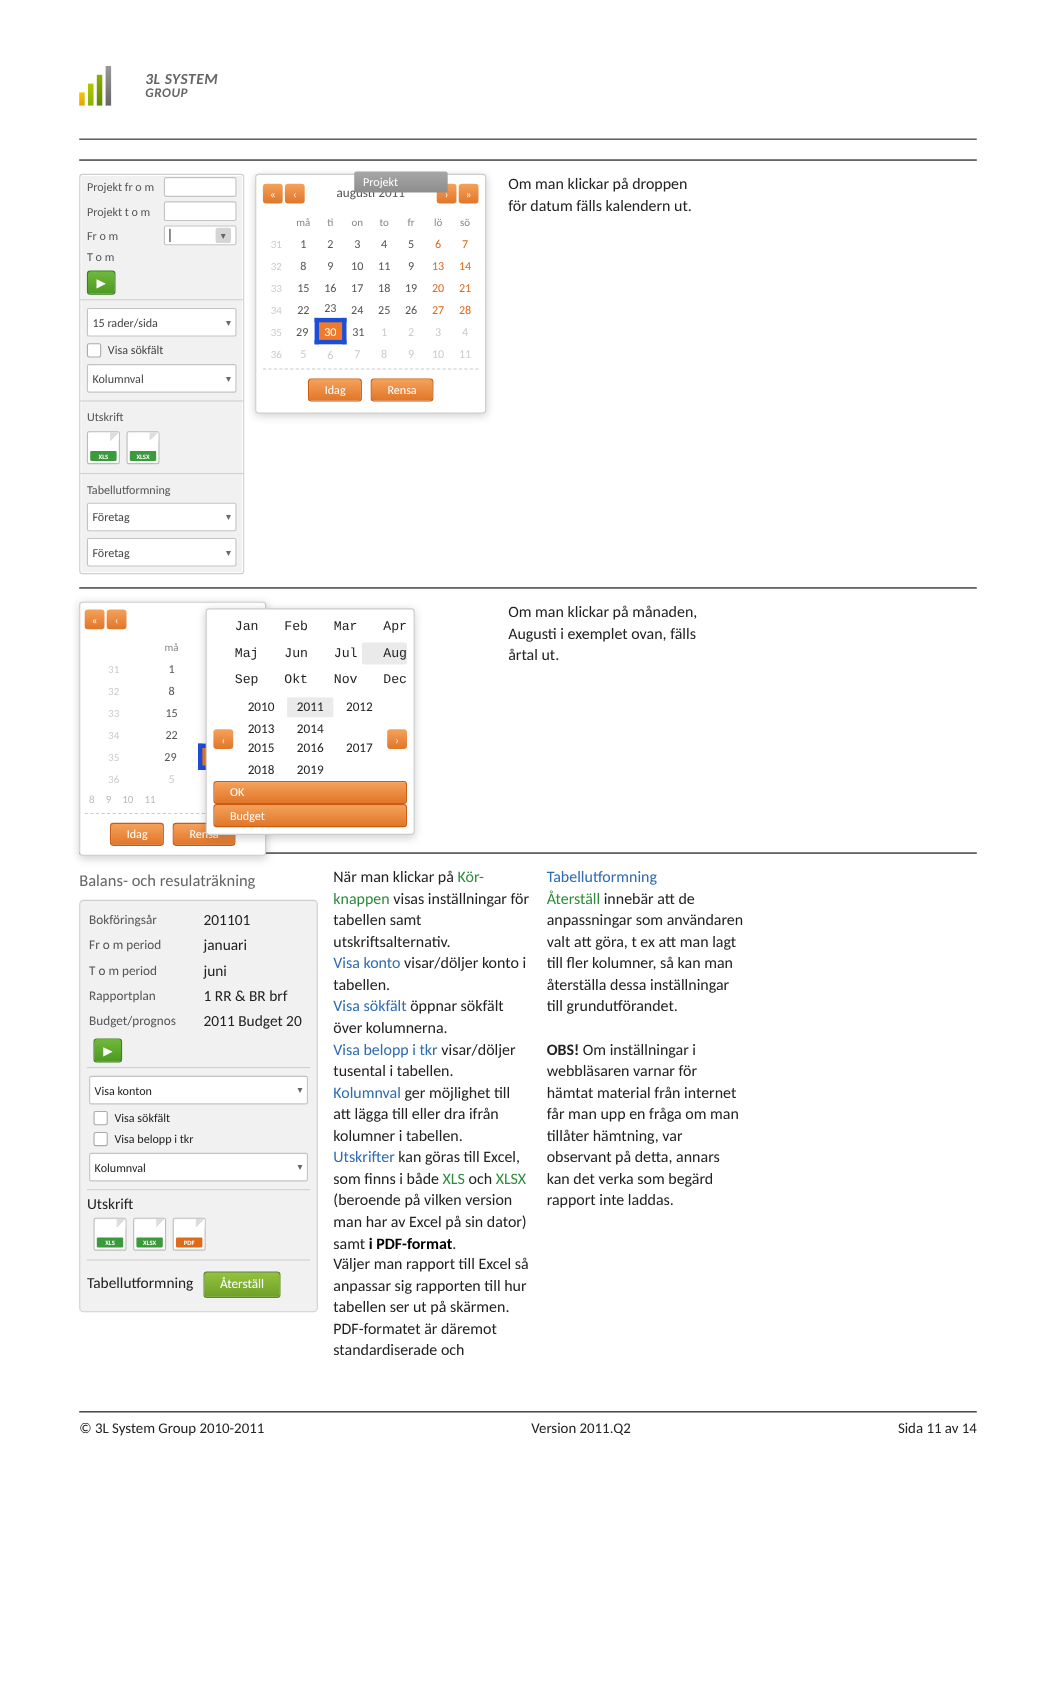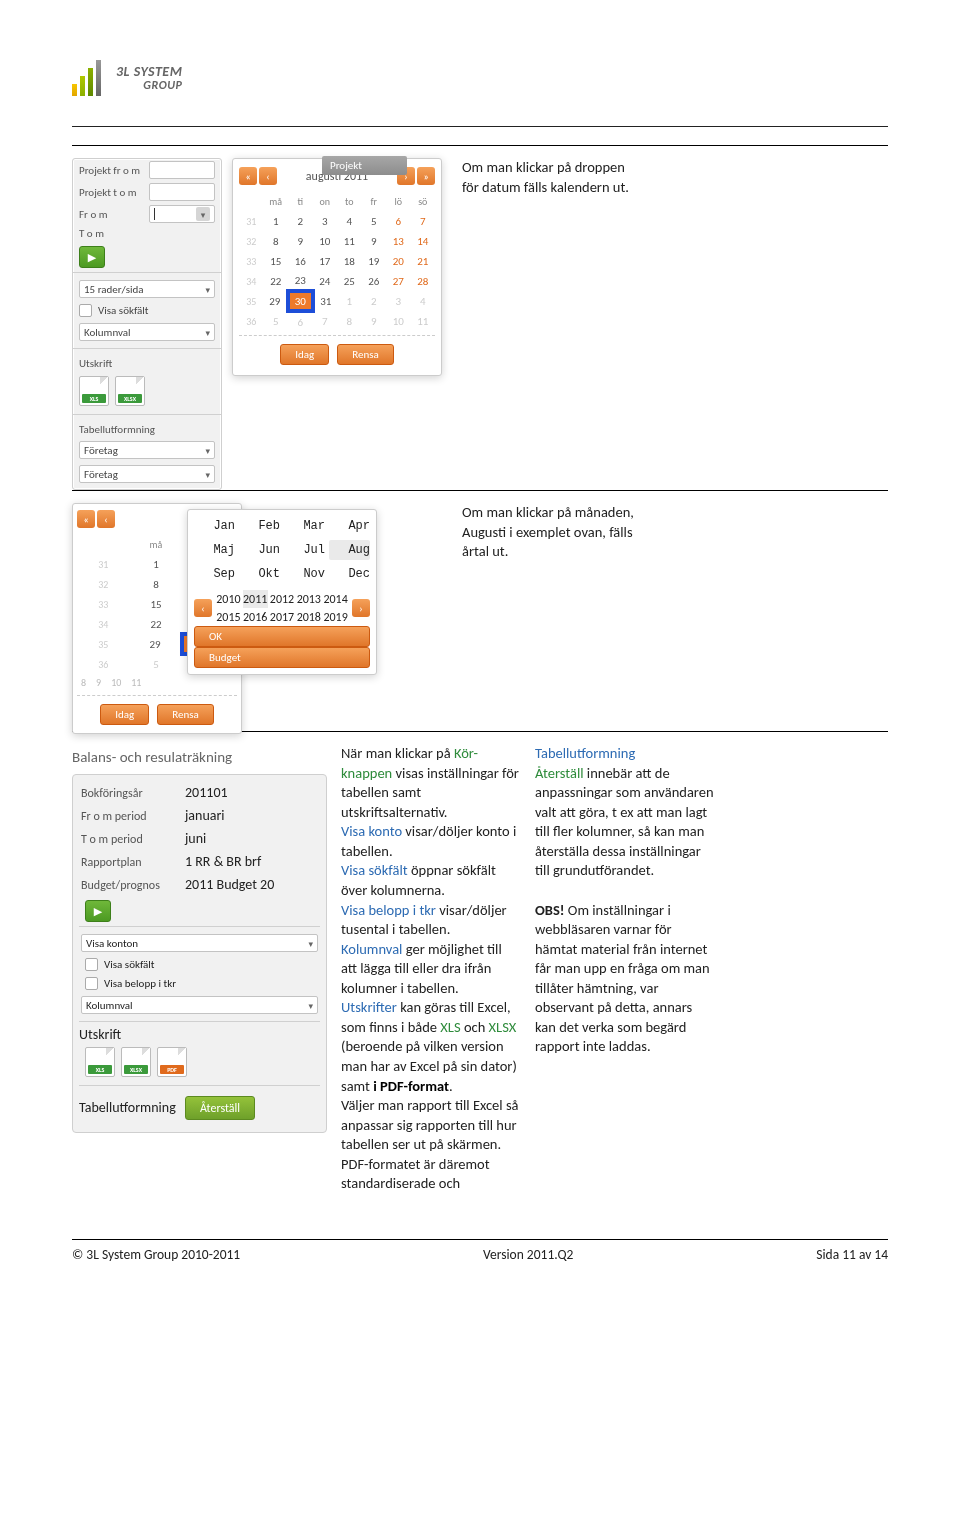--- a/index.html
+++ b/index.html
@@ -7,52 +7,52 @@
     margin: 0;
     font-family: Calibri, Arial, sans-serif;
     font-size: 14px;
     background: #fff;
     width: 960px;
     color: #222;
   }
   .page { padding: 60px 72px 40px 72px; }
 
   
-  .logo { display:flex; align-items:center; gap:8px; margin-bottom:30px;text-align:right;}
+  .logo { display:flex; align-items:center; gap:24px; margin-bottom:30px;}
   .logo-mark { width:36px; height:36px; position:relative; }
   .logo-mark .bar { position:absolute; width:5px; background:linear-gradient(#b0c800,#7aa400); }
   .logo-mark .b1 { left:0; bottom:0; height:12px; background:linear-gradient(#f7c600,#e2a600);}
   .logo-mark .b2 { left:8px; bottom:0; height:20px; background:linear-gradient(#b0c800,#8cb000);}
   .logo-mark .b3 { left:16px; bottom:0; height:28px; background:linear-gradient(#8cb000,#5e8800);}
   .logo-mark .b4 { left:24px; bottom:0; height:36px; background:linear-gradient(#999,#666);}
   .logo-text { font-size:12px; line-height:1; font-style:italic; color:#666; font-weight:700; letter-spacing:.5px;}
   .logo-text .l1{font-size:14px;}
   .hr { border:0; border-top:1px solid #222; margin:6px 0 18px; }
 
-  .row { display:flex; gap:20px; align-items:flex-start; border-top:1px solid #000; padding-top:12px; margin-top:0;}
+  .row { display:flex; gap:20px; align-items:flex-start; border-top:1px solid #000; padding-top:12px; margin-top:12px;}
   .row:first-of-type{border-top:none;padding-top:0;margin-top:0;}
   .shot { display:flex; gap:10px; align-items:flex-start; }
   .desc { font-size:14.5px; line-height:1.35; color:#222; max-width:180px; }
   .desc-col { flex:1; }
   .kw-green{ color:#2e8b3b; }
   .kw-orange{ color:#000000;font-weight:bold; }
   .kw-blue{ color:#2d6bb3; }
 
   
   .panel { background:#f1f1f1; border:1px solid #cfcfcf; border-radius:3px; font-size:12px; color:#444; box-shadow:0 0 0 1px #fff inset;}
   .panel .lbl { display:block; padding:4px 6px 2px; color:#555; font-size:11px;}
   .panel .field { display:flex; align-items:center; padding:2px 6px;}
   .panel .field .lbl2 { width:70px; font-size:11px; color:#555;}
   .panel .input { flex:1; height:18px; background:#fff; border:1px solid #c3c3c3; border-radius:2px; font-size:11px; padding:0 4px; display:flex; align-items:center; justify-content:space-between;}
   .panel .input .dd { width:14px; height:14px; background:#d5d5d5; border-radius:2px; display:flex; align-items:center; justify-content:center;}
   .panel .input .dd:after{content:"▾"; font-size:9px; color:#666;}
   .run-btn { width:26px; height:22px; margin:4px 6px; background:linear-gradient(#6fb83a,#4c9a22); border:1px solid #3d7f1a; border-radius:3px; display:flex; align-items:center; justify-content:center;}
   .run-btn:before{content:"▶"; color:#fff; font-size:11px;}
   .section-sep{ border-top:1px solid #d0d0d0; margin:4px 0;}
-  .small-select{ width:100%; background:#fff; border:1px solid #c3c3c3; height:18px; border-radius:2px; font-size:11px; padding:0 4px; display:flex; align-items:center; justify-content:space-between;}
+  .small-select{ width:100%; background:#fff; border:1px solid #c3c3c3; height:18px; border-radius:2px; font-size:11px; padding:12px 4px; display:flex; align-items:center; justify-content:space-between;}
   .small-select:after{content:"▾"; font-size:9px; color:#666;}
   .chk{ display:flex; align-items:center; gap:6px; padding:3px 6px; font-size:11px;}
   .chk .box{ width:13px; height:13px; background:#fff; border:1px solid #aaa; border-radius:2px;}
   .icons-row{ display:flex; gap:6px; padding:4px 6px;}
   .file-ic{ width:30px; height:30px; background:#fff; border:1px solid #bbb; border-radius:2px; position:relative; display:flex; align-items:flex-end; justify-content:center; font-size:6px; font-weight:700;}
   .file-ic.green .band{background:#3b9a3b;}
   .file-ic.orange .band{background:#e06a1c;}
   .file-ic .band{ position:absolute; bottom:2px; left:2px; right:2px; height:9px; border-radius:1px; color:#fff; display:flex; align-items:center; justify-content:center; font-size:6px;}
   .file-ic .corner{ position:absolute; top:0; right:0; width:8px; height:8px; background:linear-gradient(135deg,#ddd 50%,#fff 50%);}
   .grey-bar{ background:linear-gradient(#a7a7a7,#8d8d8d); color:#fff; font-size:11px; padding:3px 8px; border-radius:2px; width:85px;}
@@ -74,26 +74,26 @@
   .cal .dash{ border-top:1px dashed #ccc; margin:4px 0;}
   .cal .btns{ display:flex; gap:8px; justify-content:center; padding:4px 0;}
   .obtn{ padding:3px 14px; border-radius:3px; background:linear-gradient(#f5a15a,#e0762a); color:#fff; border:1px solid #cc5a10; font-size:11px;}
 
   
   .mp { background:#fff; border:1px solid #ccc; border-radius:3px; padding:6px; font-size:12px; box-shadow:0 2px 8px rgba(0,0,0,0.18); width:190px;}
   .mp .mgrid{ display:grid; grid-template-columns:repeat(4,1fr); gap:4px; text-align:right;font-family:Liberation Mono, monospace;}
   .mp .mgrid div{ padding:3px 0; border-radius:2px;}
   .mp .mgrid div.sel{ background:#eaeaea;}
   .mp .yrow{ display:flex; align-items:center; gap:4px; margin-top:6px;}
-  .mp .ygrid{ display:grid; grid-template-columns:repeat(5,1fr); gap:2px; flex:1; text-align:center;}
+  .mp .ygrid{ display:grid; grid-template-columns:repeat(3,1fr); gap:2px; flex:1; text-align:center;}
   .mp .ygrid div{ padding:2px 0;}
   .mp .ygrid div.sel{ background:#eaeaea;}
 
   .third-row { display:flex; gap:14px; border-top:1px solid #000; padding-top:12px; margin-top:18px;}
-  .third-row .col1{ width:255px;}
+  .third-row .col1{ width:217px;}
   .third-row .col2{ width:180px; font-size:14.5px; line-height:1.35;}
   .third-row .col3{ width:180px; font-size:14.5px; line-height:1.35;}
 
   .bal-panel{ width:255px;}
   .bal-panel .inner{ background:#f1f1f1; border:1px solid #cfcfcf; border-radius:4px; padding:6px;}
   .radios{ display:flex; gap:18px; padding:6px 4px 10px;}
   .radio{ display:flex; align-items:center; gap:5px; font-size:12px;}
   .radio .r{ width:12px; height:12px; border:1px solid #888; border-radius:50%; display:flex; align-items:center; justify-content:center;}
   .radio .r.sel:after{content:""; width:6px; height:6px; border-radius:50%; background:#555;}
   .frow{ display:flex; align-items:center; gap:4px; padding:3px 2px;}

